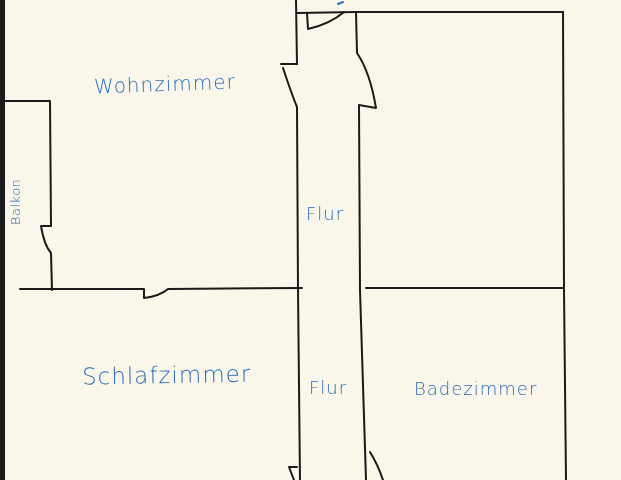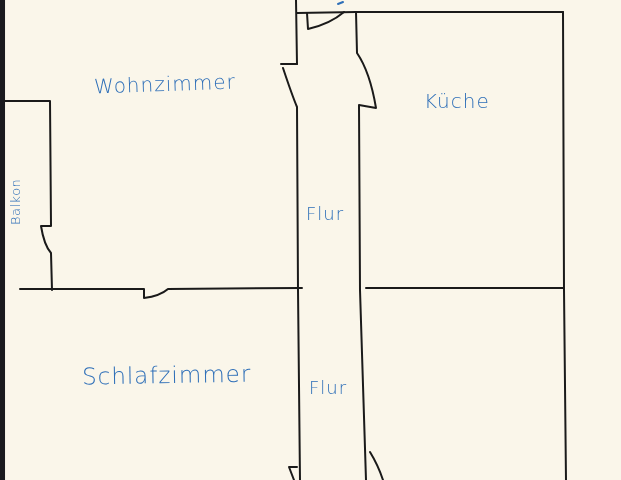--- a/index.html
+++ b/index.html
@@ -61,23 +61,23 @@
 
       <path d="M20 289 L144 289 L144 298 Q160 296 168 289 L302 288"></path>
 
       <path d="M297 467 L289 467 L294 480"></path>
       <path d="M370 452 Q378 465 383 480"></path>
     </g>
   </svg>
 
   <span class="label" style="left:88px; top:72px; font-size:20px; transform:rotate(-2deg);">Wohnzimmer</span>
 
-  <span class="label" style="left:418px; top:89px; font-size:20px;">Küche</span>
 
   <span class="label" style="left:2px; top:200px; font-size:13px; transform:rotate(-90deg); transform-origin:left top; letter-spacing:0.5px; top:225px;">Balkon</span>
 
   <span class="label" style="left:300px; top:203px; font-size:18px;">Flur</span>
 
   <span class="label" style="left:303px; top:377px; font-size:18px;">Flur</span>
 
   <span class="label" style="left:76px; top:362px; font-size:23px; transform:rotate(-1deg);">Schlafzimmer</span>
 
+  <span class="label" style="left:408px; top:378px; font-size:18px;">Badezimmer</span>
 </div>
 
 </body></html>

